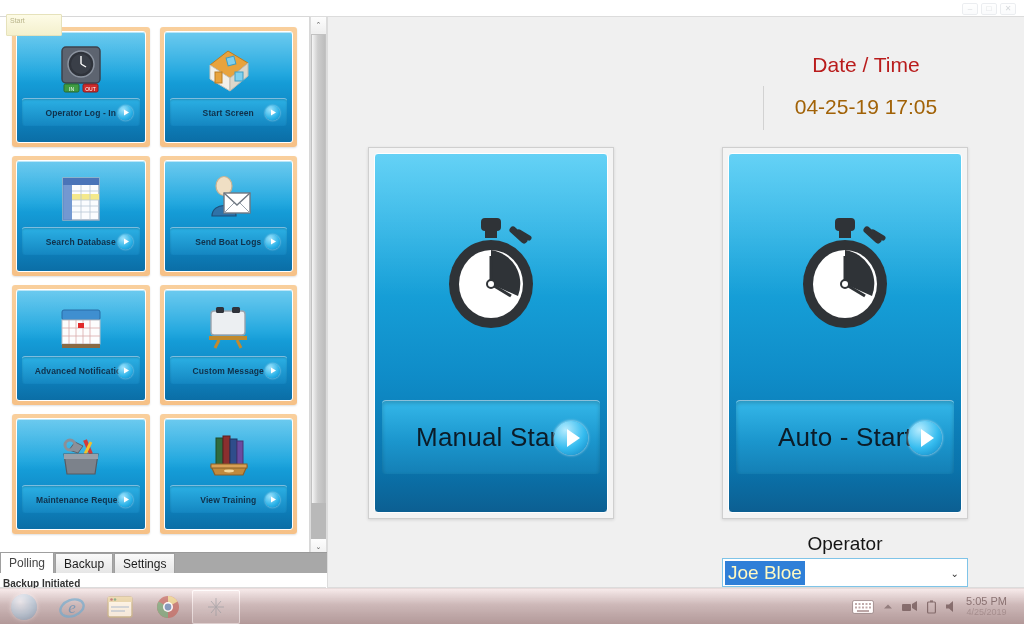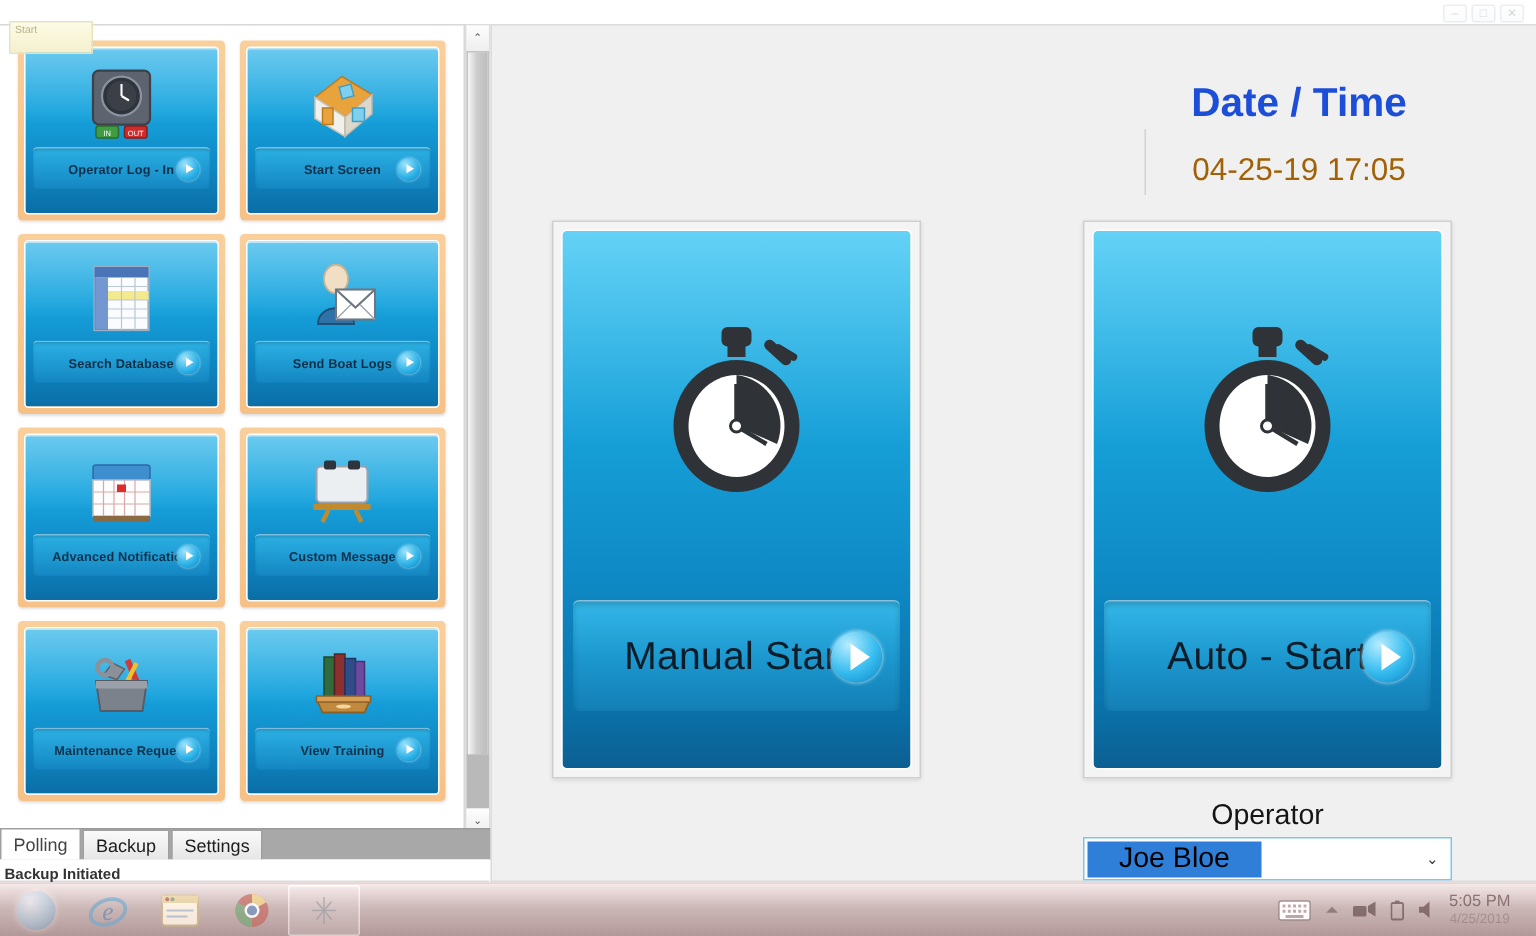--- a/index.html
+++ b/index.html
@@ -128,21 +128,21 @@
   #status-bar span { font-size: 10px; color: #333; padding-left: 3px; font-weight: 600; }
 
   
   #main-panel {
     position: absolute; left: 327px; top: 16px; width: 697px; height: 572px;
     background: #f0f0f0; border: 1px solid #dcdcdc; border-right: none;
   }
   #datetime-block {
     position: absolute; right: 28px; top: 36px; width: 260px; text-align: center;
   }
-  #datetime-label { font-size: 27px; color: #1d4ed8; font-weight: bold; }
+  #datetime-label { font-size: 21px; color: #b91c1c; }
   #datetime-value { font-size: 21px; color: #a16207; margin-top: 18px; }
   #datetime-divider {
     position: absolute; left: 435px; top: 69px; width: 1px; height: 44px;
     background: #d2d2d2;
   }
 
   
   .big-tile {
     position: absolute; top: 130px; width: 246px; height: 372px;
     background: #f4f4f4; padding: 5px;
@@ -192,22 +192,22 @@
   #operator-label {
     font-size: 19px; color: #151515; text-align: center; display: block; margin-bottom: 3px;
   }
   #operator-select-wrap {
     position: relative; height: 29px; background: #ffffff;
     border: 1px solid #7fc4e8;
     box-shadow: 0 0 0 1px #ffffff inset;
     display: flex; align-items: center;
   }
   #operator-value {
-    font-size: 19px; color: #000000; background: #2f7fd8;
-    padding: 0 21px; margin-left: 2px; line-height: 24px;
+    font-size: 19px; color: #fef9c3; background: #2f7fd8;
+    padding: 0 3px; margin-left: 2px; line-height: 24px;
   }
   #operator-caret {
     position: absolute; right: 8px; top: 50%; transform: translateY(-50%);
     font-size: 10px; color: #333;
   }
 
   
   #taskbar {
     position: absolute; left: 0; bottom: 0; width: 1024px; height: 36px;
     background: linear-gradient(180deg, rgba(226,206,206,.95), rgba(190,156,156,.92) 45%, rgba(168,128,128,.95));

